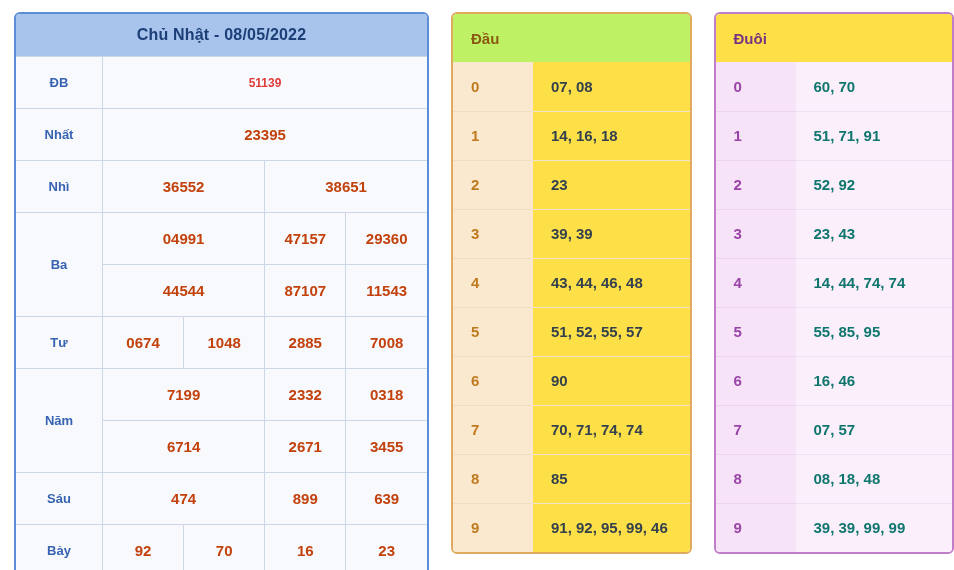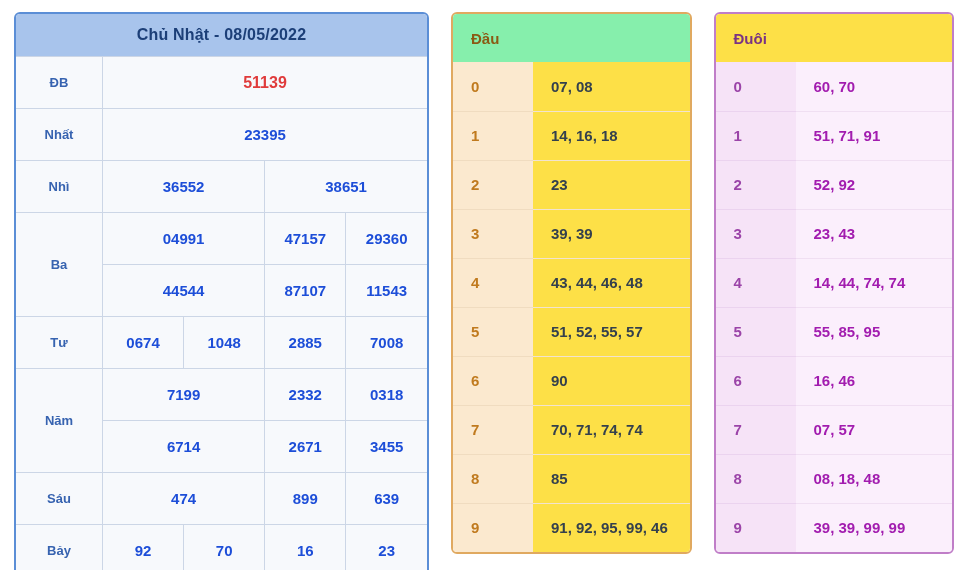--- a/index.html
+++ b/index.html
@@ -46,34 +46,34 @@
     border-collapse: collapse;
     width: 100%;
     table-layout: fixed;
   }
   table.result td {
     border: 1px solid #ccd6e6;
     height: 49px;
     text-align: center;
     vertical-align: middle;
     font-size: 15px;
-    color: #1d4ed8;
+    color: #c2410c;
     font-weight: bold;
     background: #f7f9fc;
   }
   table.result td.label {
     width: 84px;
     color: #3763b0;
     font-weight: bold;
     font-size: 13px;
     background: #f7f9fc;
   }
   table.result td.special {
     color: #e03b3b;
-    font-size: 16px;
+    font-size: 12px;
     font-weight: bold;
   }
   table.result tr:last-child td {
     border-bottom: none;
   }
   table.result td:first-child {
     border-left: none;
   }
   table.result td:last-child {
     border-right: none;
@@ -98,21 +98,21 @@
     table-layout: fixed;
   }
   table.side th {
     font-size: 15px;
     font-weight: bold;
     text-align: left;
     padding: 13px 0 13px 18px;
     height: 22px;
   }
   .panel-dau th {
-    background: #86efac;
+    background: #bef264;
     color: #8a5a14;
   }
   .panel-duoi th {
     background: #fde047;
     color: #7a3383;
   }
   .panel-dau th.head-key { width: 62px; }
   .panel-duoi th.head-key { width: 62px; }
 
   table.side td {
@@ -134,21 +134,21 @@
     background: #fde047;
     border-bottom: 1px solid #f2e3cf;
   }
   .panel-duoi td.key {
     width: 62px;
     color: #9b44a8;
     background: #f6e3f7;
     border-bottom: 1px solid #ebd3ef;
   }
   .panel-duoi td.val {
-    color: #a21caf;
+    color: #0f766e;
     background: #fbeffc;
     border-bottom: 1px solid #f0dff2;
   }
   table.side tr:last-child td { border-bottom: none; }
 </style>
 </head>
 <body>
 
 <div class="page">
 

